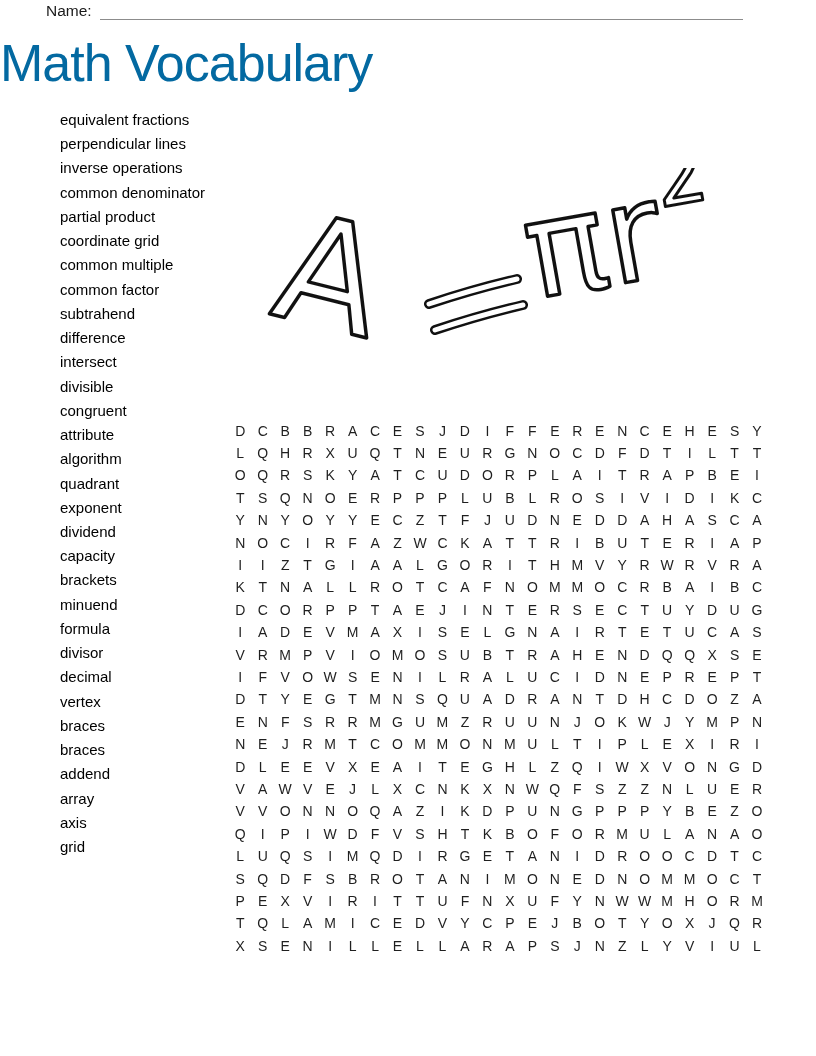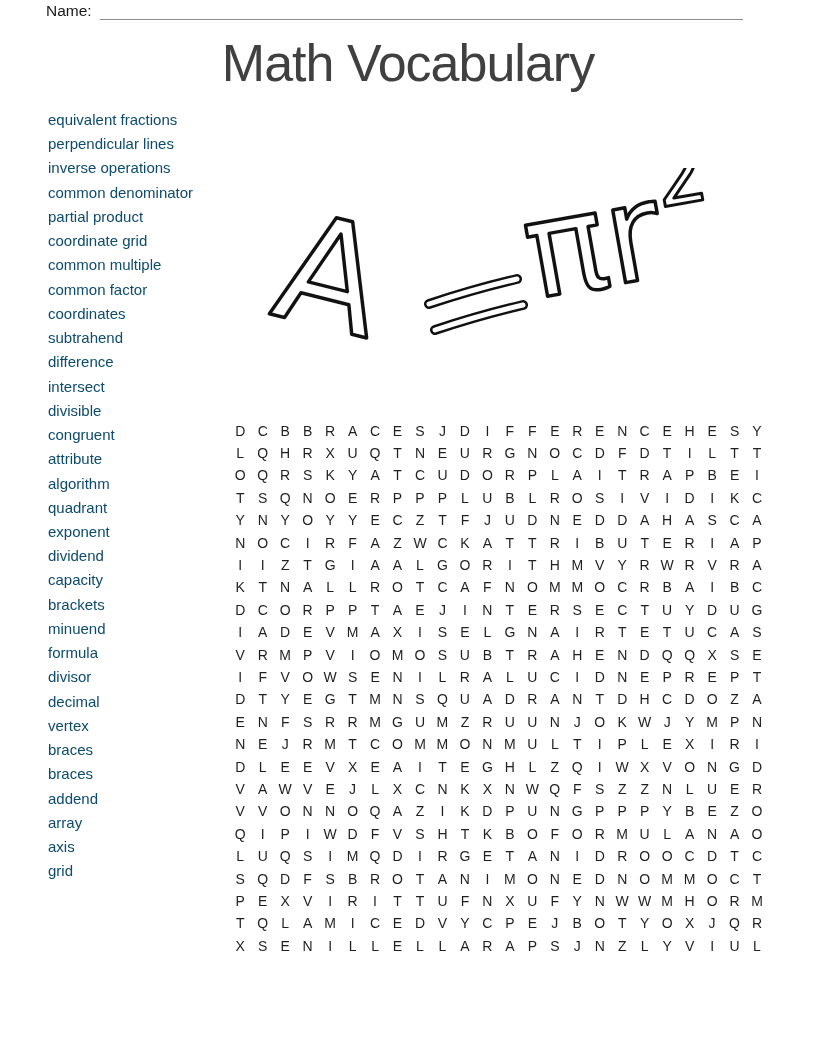--- a/index.html
+++ b/index.html
@@ -10,26 +10,26 @@
   
   .name-row {
     position:absolute; left:46px; top:1px; width:697px;
     display:flex; align-items:flex-end; gap:8px;
   }
   .name-label { font-size:15.5px; color:#1a1a1a; line-height:19px; }
   .name-line { flex:1; border-bottom:1.5px solid #8c8c8c; height:17px; }
   
   .title {
     position:absolute; left:0; top:34px; width:816px; margin:0;
-    text-align:center; font-size:52px; font-weight:400; color:#404040;
+    font-size:52px; font-weight:400; color:#0369a1;
     letter-spacing:-1px; line-height:58px;
   }
   
   .word-list { position:absolute; left:48px; top:108px; width:190px; }
-  .word-item { font-size:15px; line-height:24.24px; white-space:nowrap; color:#0c4a6e; }
+  .word-item { font-size:15px; line-height:24.24px; white-space:nowrap; color:#000000;margin-left:12px; }
   
   .illustration { position:absolute; left:248px; top:168px; }
   .illustration text {
     font-family:"DejaVu Sans", sans-serif;
     fill:#ffffff; stroke:#111111; stroke-linejoin:round;
   }
   
   .grid {
     position:absolute; left:229px; top:419.5px;
     display:grid; grid-template-columns:repeat(24, 22.48px);
@@ -54,21 +54,20 @@
 
   <div class="word-list" id="word-list">
       <div class="word-item">equivalent fractions</div>
       <div class="word-item">perpendicular lines</div>
       <div class="word-item">inverse operations</div>
       <div class="word-item">common denominator</div>
       <div class="word-item">partial product</div>
       <div class="word-item">coordinate grid</div>
       <div class="word-item">common multiple</div>
       <div class="word-item">common factor</div>
-      <div class="word-item">coordinates</div>
       <div class="word-item">subtrahend</div>
       <div class="word-item">difference</div>
       <div class="word-item">intersect</div>
       <div class="word-item">divisible</div>
       <div class="word-item">congruent</div>
       <div class="word-item">attribute</div>
       <div class="word-item">algorithm</div>
       <div class="word-item">quadrant</div>
       <div class="word-item">exponent</div>
       <div class="word-item">dividend</div>

